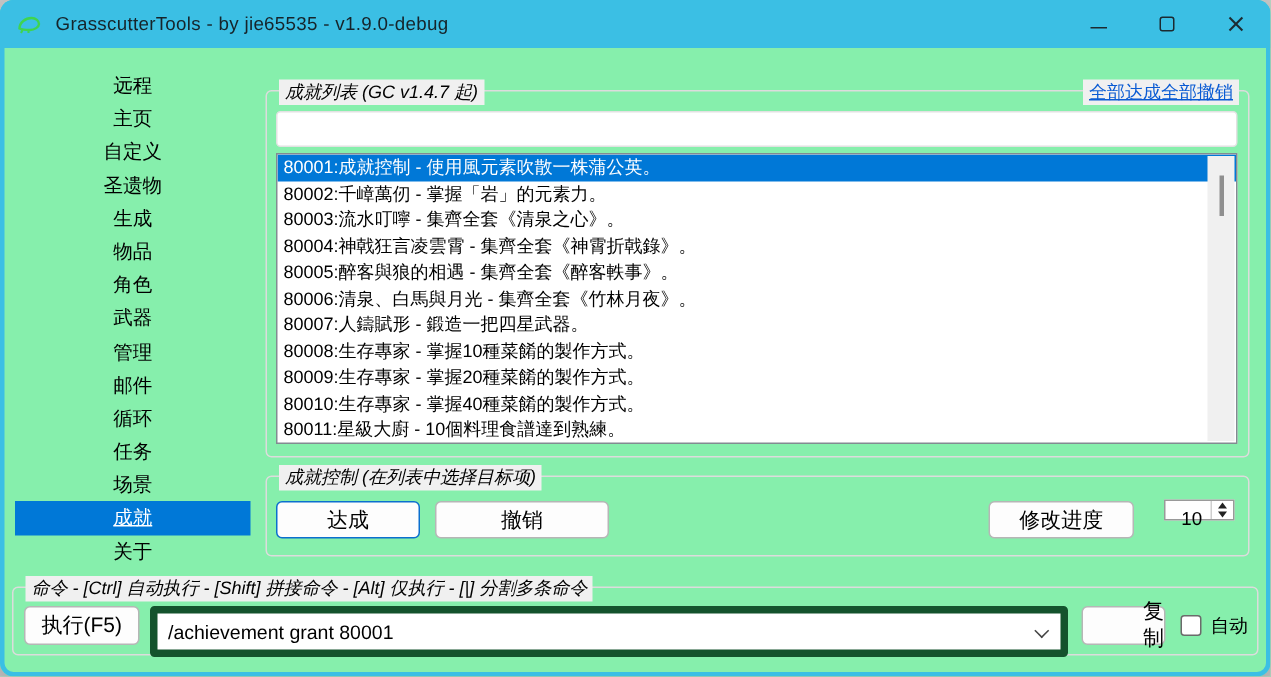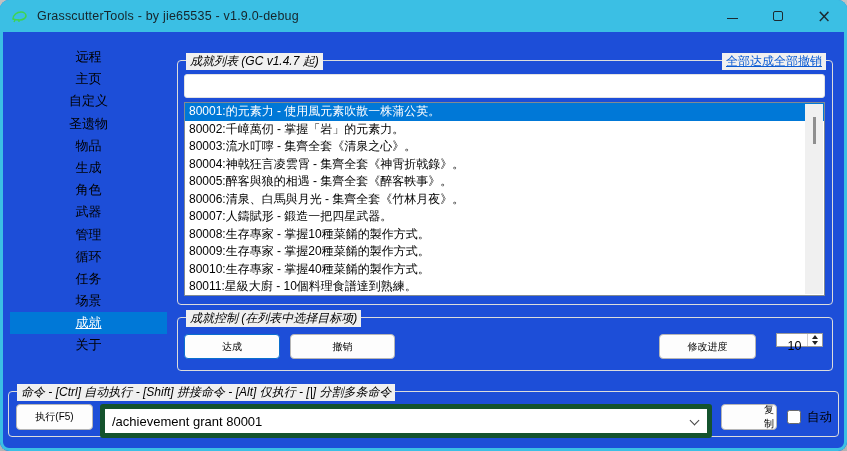--- a/index.html
+++ b/index.html
@@ -1,19 +1,19 @@
 <!DOCTYPE html>
 <html><head>
 <meta charset="utf-8">
 <style>
   * { margin:0; padding:0; box-sizing:border-box; }
   html,body { background:#c9c9c9; font-family:"Liberation Sans","DejaVu Sans",sans-serif; }
   .window {
     position:relative; width:847px; height:451px;
-    background:#1d4ed8; border-radius:9px; overflow:hidden;
+    background:#86efac; border-radius:9px; overflow:hidden;
     box-shadow: inset 0 0 0 3px #3bbfe4, 0 8px 24px rgba(0,0,0,.25);
   }
   
   .titlebar {
     position:absolute; left:0; top:0; right:0; height:32px;
     background:#3bbfe4; display:flex; align-items:center;
   }
   .app-icon { margin-left:11px; width:18px; height:16px; flex:0 0 auto; }
   .title-text { margin-left:8px; font-size:12.5px; color:#16242a; letter-spacing:.2px; }
   .win-controls { margin-left:auto; display:flex; height:100%; }
@@ -52,21 +52,21 @@
     padding-left:4px; white-space:nowrap; cursor:default;
   }
   .list-row.selected { background:#0078d7; color:#fff; }
   .v-scrollbar {
     position:absolute; top:1px; bottom:1px; right:1px; width:18px; background:#f0f0f0;
   }
   .v-thumb { position:absolute; top:13px; left:8px; width:3px; height:27px; background:#8f8f8f; }
   
   .btn {
     position:absolute; background:#fdfdfd; border:1px solid #b6b6b6; border-radius:4px;
-    font-size:10px; color:#000; display:flex; align-items:center; justify-content:center;
+    font-size:14px; color:#000; display:flex; align-items:center; justify-content:center;
     cursor:pointer; font-family:"Liberation Sans","DejaVu Sans",sans-serif;
   }
   .btn.default { border:1.6px solid #0b6fce; }
   .spinner {
     position:absolute; left:776px; top:333px; width:47px; height:14px;
     background:#fff; border:1px solid #9a9a9a; display:flex;text-align:center;
   }
   .spinner-value { flex:1; font-size:12.5px; padding:5px 0 0 5px; }
   .spinner-btns { width:15px; border-left:1px solid #cfcfcf; display:flex; flex-direction:column; }
   .spin-up,.spin-down { flex:1; display:flex; align-items:center; justify-content:center; cursor:pointer; }
@@ -113,66 +113,67 @@
           <span class="glyph-close">×</span>
         </div>
     </div>
   </div>
 
   <div class="sidebar" id="sidebar">
       <div class="side-item">远程</div>
       <div class="side-item">主页</div>
       <div class="side-item">自定义</div>
       <div class="side-item">圣遗物</div>
+      <div class="side-item">生成</div>
       <div class="side-item">物品</div>
-      <div class="side-item">生成</div>
       <div class="side-item">角色</div>
       <div class="side-item">武器</div>
       <div class="side-item">管理</div>
+      <div class="side-item">邮件</div>
       <div class="side-item">循环</div>
       <div class="side-item">任务</div>
       <div class="side-item">场景</div>
       <div class="side-item selected">成就</div>
       <div class="side-item">关于</div>
     </div>
 
   <div class="groupbox" style="left:177px; top:60px; width:656px; height:245px;">
     <span class="group-label">成就列表 (GC v1.4.7 起)</span>
     <div class="group-links">
       <span class="link">全部达成</span>
       <span class="link">全部撤销</span>
     </div>
   </div>
 
   <input class="search-input" type="text" value="" style="">
 
   <div class="listbox">
     <div id="achv-rows">
-        <div class="list-row selected">80001:的元素力 - 使用風元素吹散一株蒲公英。</div>
+        <div class="list-row selected">80001:成就控制 - 使用風元素吹散一株蒲公英。</div>
         <div class="list-row">80002:千嶂萬仞 - 掌握「岩」的元素力。</div>
         <div class="list-row">80003:流水叮嚀 - 集齊全套《清泉之心》。</div>
         <div class="list-row">80004:神戟狂言凌雲霄 - 集齊全套《神霄折戟錄》。</div>
         <div class="list-row">80005:醉客與狼的相遇 - 集齊全套《醉客軼事》。</div>
         <div class="list-row">80006:清泉、白馬與月光 - 集齊全套《竹林月夜》。</div>
         <div class="list-row">80007:人鑄賦形 - 鍛造一把四星武器。</div>
         <div class="list-row">80008:生存專家 - 掌握10種菜餚的製作方式。</div>
         <div class="list-row">80009:生存專家 - 掌握20種菜餚的製作方式。</div>
         <div class="list-row">80010:生存專家 - 掌握40種菜餚的製作方式。</div>
         <div class="list-row">80011:星級大廚 - 10個料理食譜達到熟練。</div>
       </div>
     <div class="v-scrollbar">
       <div class="v-thumb"></div>
     </div>
   </div>
 
   <div class="groupbox" style="left:177px; top:317px; width:656px; height:54px;">
     <span class="group-label">成就控制 (在列表中选择目标项)</span>
   </div>
   <button class="btn default" style="left:184px; top:334px; width:96px; height:25px;">达成</button>
-  <button class="btn" style="left:290px; top:334px; width:105px; height:25px;">撤销</button>
+  <button class="btn" style="left:290px; top:334px; width:116px; height:25px;">撤销</button>
   <button class="btn" style="left:659px; top:334px; width:97px; height:25px;">修改进度</button>
   <div class="spinner">
     <div class="spinner-value">10</div>
     <div class="spinner-btns">
       <div class="spin-up">
           <div class="tri-up"></div>
         </div>
       <div class="spin-down">
           <div class="tri-down"></div>
         </div>

